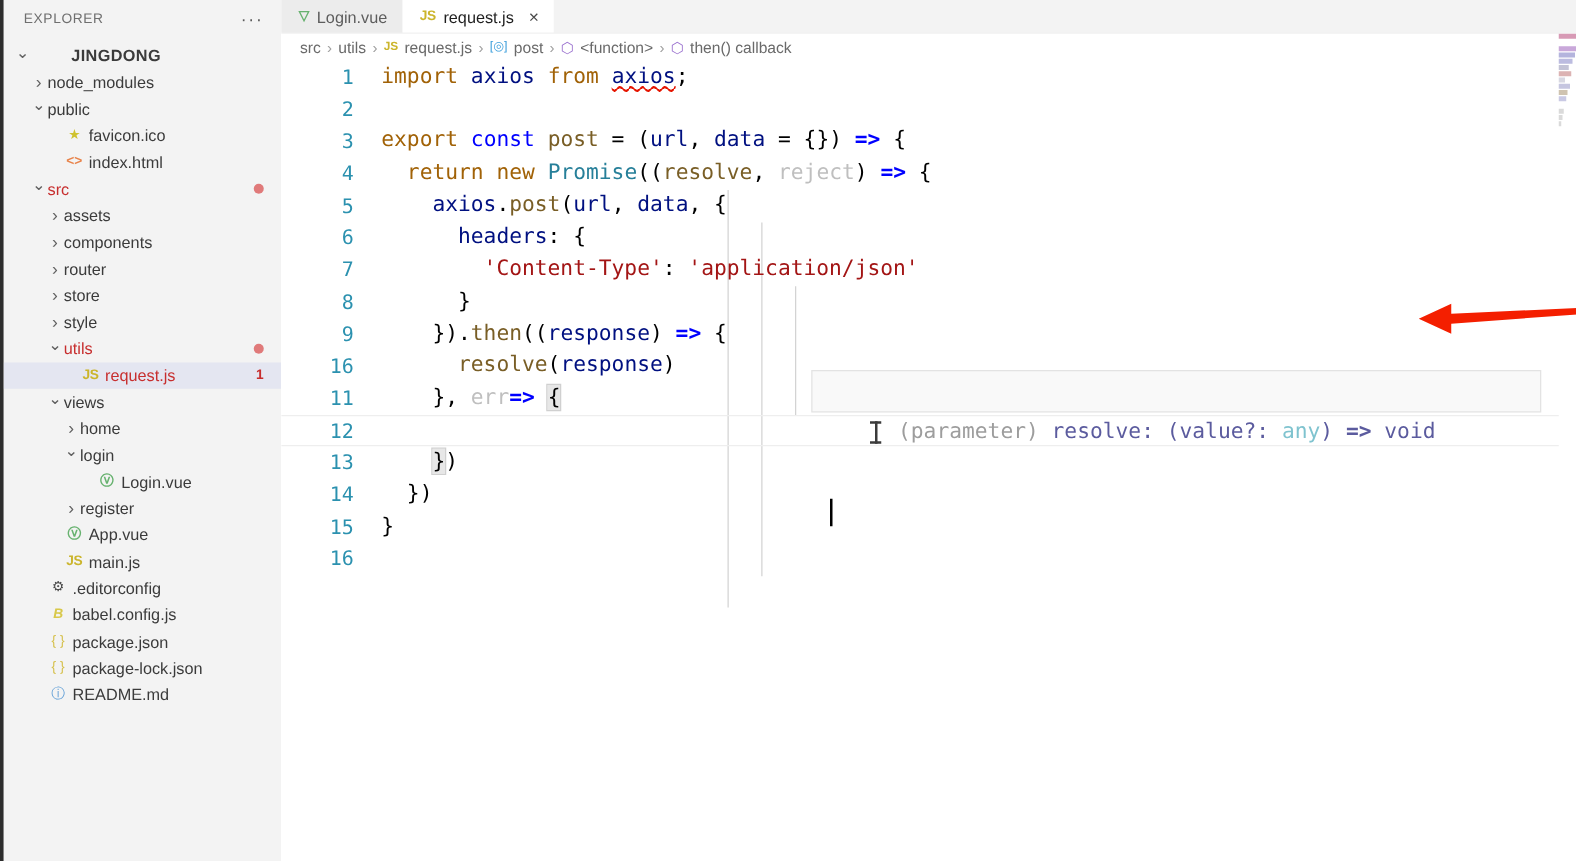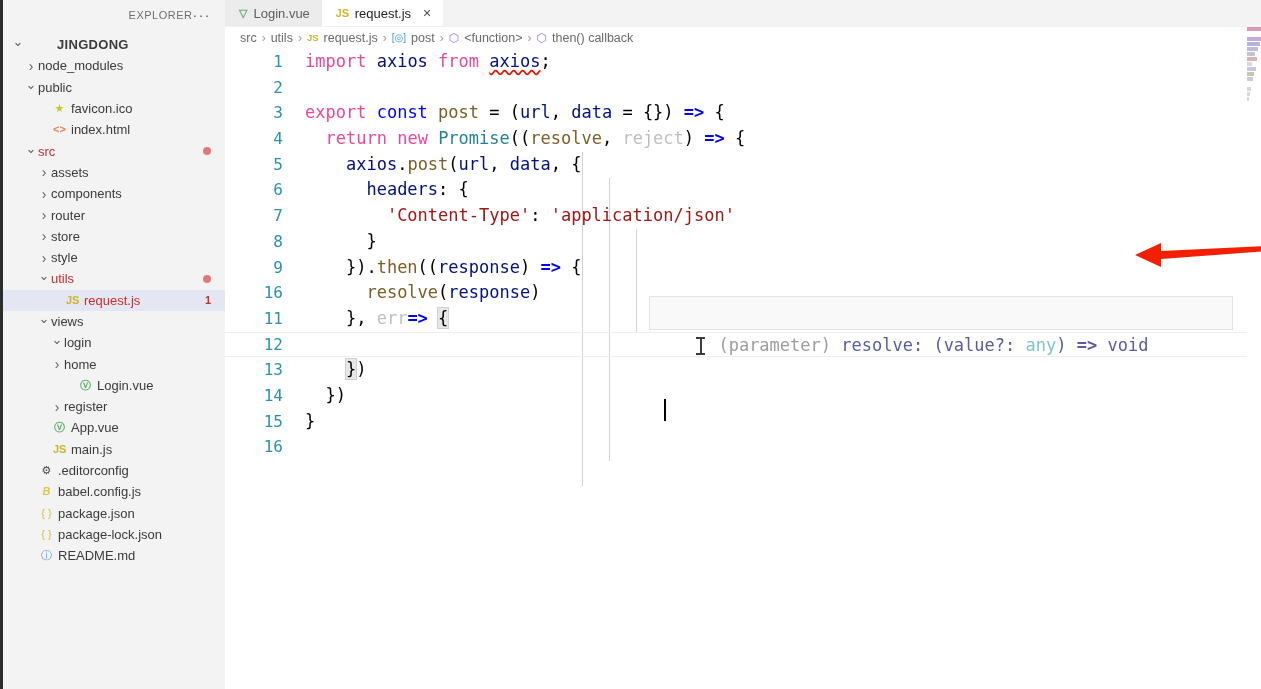--- a/index.html
+++ b/index.html
@@ -32,21 +32,21 @@
     flex: 0 0 222px;
     position: relative;
     font-size: 13px;
     color: #3b3b3b;
     overflow: hidden;
   }
   .sidebar-header {
     height: 22px;
     display: flex;
     align-items: center;
-    justify-content: flex-end;
+    justify-content: space-between;
     padding: 0 14px 0 16px;
     margin-top: 4px;
   }
   .sidebar-title {
     font-size: 11px;
     letter-spacing: 0.5px;
     color: #6f6f6f;
     font-weight: 400;
     text-transform: uppercase;
   }
@@ -204,21 +204,21 @@
     left: 0; top: 0; bottom: 0; right: 0;
     pointer-events: none;
   }
   .guide {
     position: absolute;
     width: 1px;
     background: #d3d3d3;
   }
 
   
-  .t-kw   { color: #ec4899; }
+  .t-kw   { color: #a16207; }
   .t-cst  { color: #0000ff; }
   .t-var  { color: #001080; }
   .t-fn   { color: #795e26; }
   .t-cls  { color: #267f99; }
   .t-str  { color: #a31515; }
   .t-arrow{ color: #0000ff; font-weight: bold; }
   .t-pl   { color: #000000; }
   .t-dim  { color: #bfbfbf; }
   .t-prop { color: #001080; }
   .squiggle {
@@ -370,28 +370,28 @@
           <span class="ficon g-js">JS</span>
           <span class="label err">request.js</span>
           <span class="badge-num">1</span>
         </div>
         <div class="row" style="padding-left: 34px;">
           <span class="twisty chev-down"></span>
           <span class="ficon" style="width: 0px; flex: 0 0 0px; margin-right: 0px;"></span>
           <span class="label">views</span>
         </div>
         <div class="row" style="padding-left: 47px;">
+          <span class="twisty chev-right"></span>
+          <span class="ficon" style="width: 0px; flex: 0 0 0px; margin-right: 0px;"></span>
+          <span class="label">home</span>
+        </div>
+        <div class="row" style="padding-left: 47px;">
           <span class="twisty chev-down"></span>
           <span class="ficon" style="width: 0px; flex: 0 0 0px; margin-right: 0px;"></span>
           <span class="label">login</span>
-        </div>
-        <div class="row" style="padding-left: 47px;">
-          <span class="twisty chev-right"></span>
-          <span class="ficon" style="width: 0px; flex: 0 0 0px; margin-right: 0px;"></span>
-          <span class="label">home</span>
         </div>
         <div class="row" style="padding-left: 60px;">
           <span class="twisty"></span>
           <span class="ficon g-vue">ⓥ</span>
           <span class="label">Login.vue</span>
         </div>
         <div class="row" style="padding-left: 47px;">
           <span class="twisty chev-right"></span>
           <span class="ficon" style="width: 0px; flex: 0 0 0px; margin-right: 0px;"></span>
           <span class="label">register</span>

